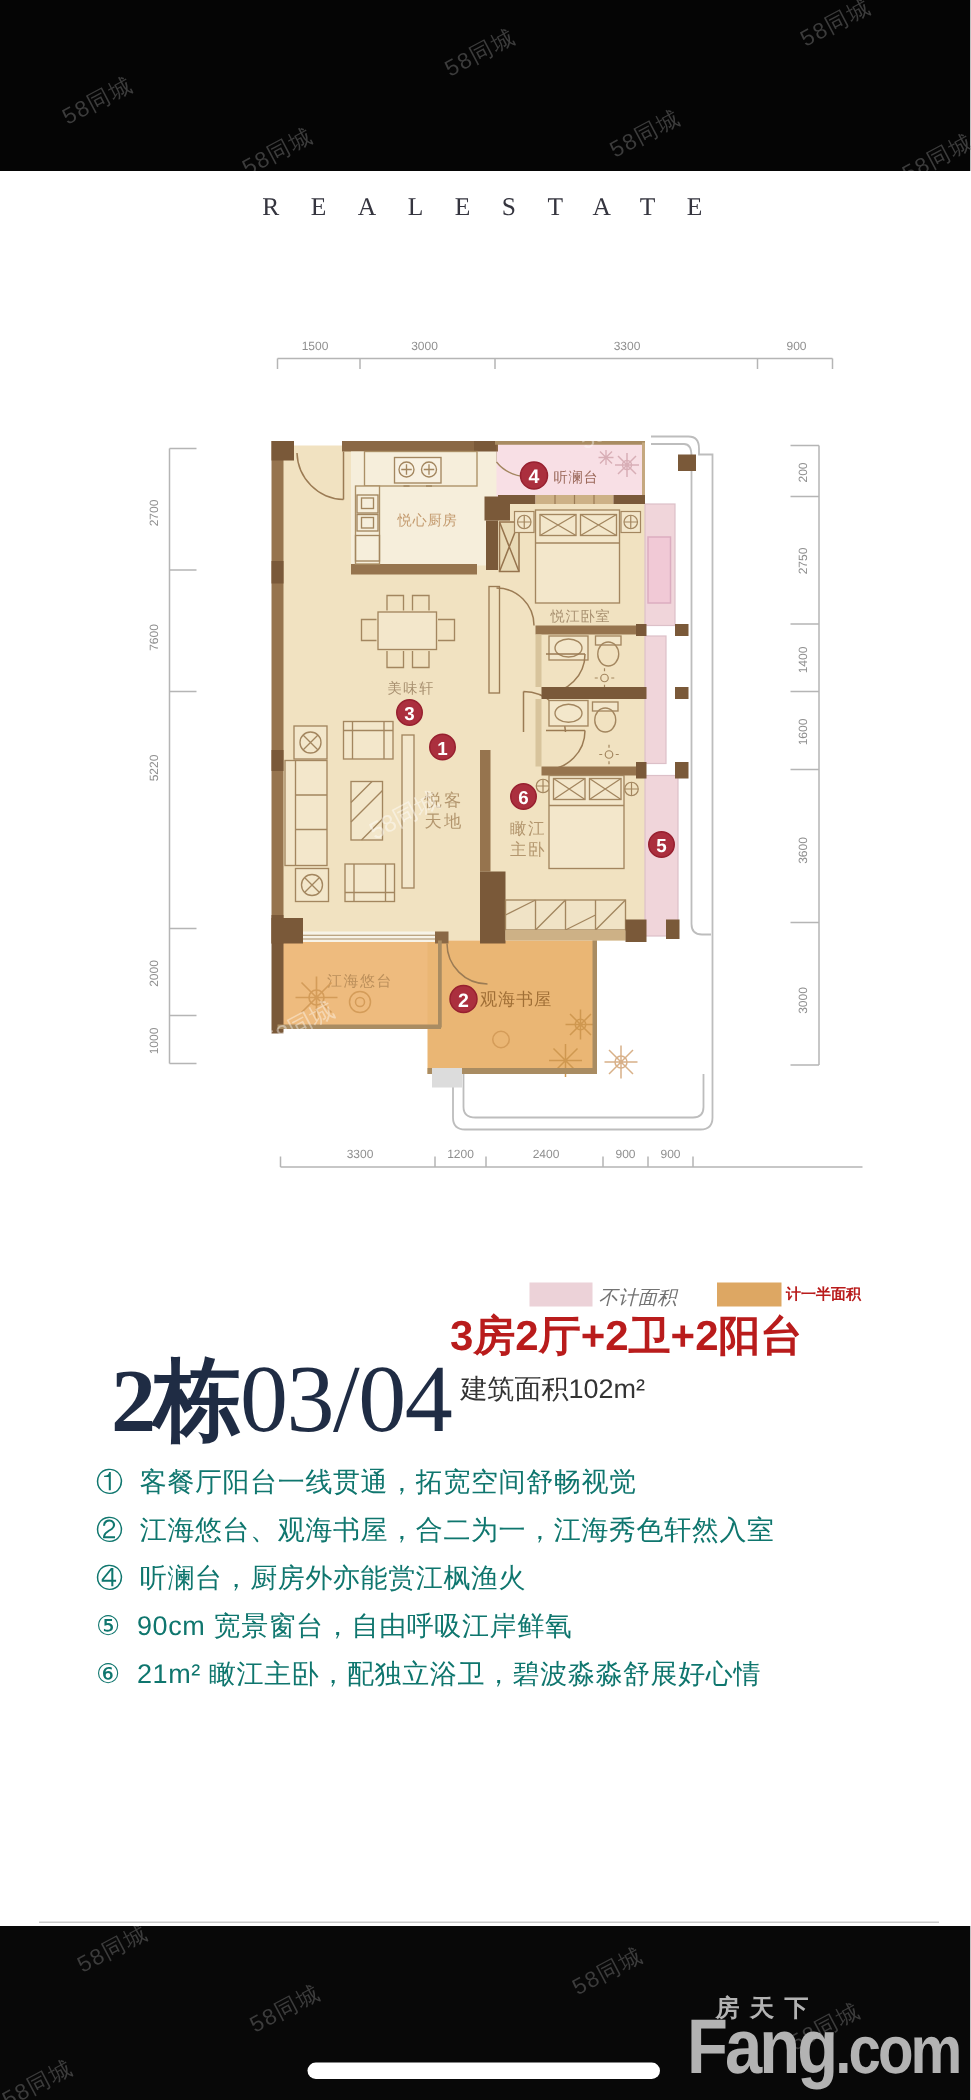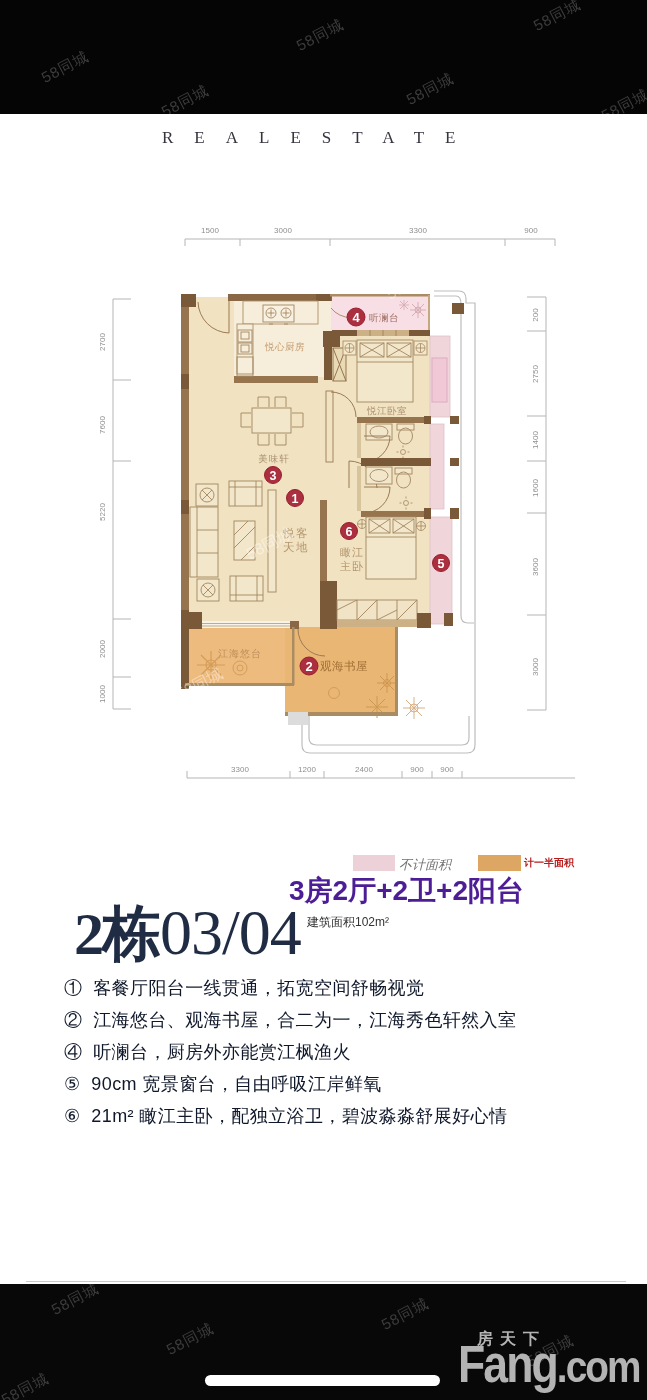--- a/index.html
+++ b/index.html
@@ -20,21 +20,21 @@
 
 <div class="wm" style="left:405px;top:80px;">58同城</div>
 
 <div class="wm" style="left:532px;top:6px;">58同城</div>
 
 <div class="wm" style="left:160px;top:92px;">58同城</div>
 
 <div class="wm" style="left:600px;top:96px;">58同城</div>
 </div>
 
-<div class="abs" style="left:162px;top:128px;width:340px;
+<div class="abs" style="left:162px;top:128px;width:340px;text-align:center;
   font-family:'Liberation Serif',serif;font-size:17px;letter-spacing:21px;color:#35353f;">REALESTATE</div>
 
 <svg class="abs" style="left:0;top:210px;" width="647" height="600" viewBox="0 210 647 600">
 <g font-family="Liberation Sans,sans-serif">
 
 <g stroke="#b5b5b5" stroke-width="1" fill="none">
   <path d="M185,239 H555 M185,239 v7 M240,239 v7 M330,239 v7 M505,239 v7 M555,239 v7"></path>
 </g>
 
 <g fill="#8f8f8f" font-size="8" text-anchor="middle">
@@ -438,25 +438,25 @@
 <div class="abs" style="left:399px;top:856px;font-size:13px;color:#737373;font-style:italic;">不计面积</div>
 
 <div class="abs" style="left:478px;top:855px;width:43px;height:16px;background:#dda763;"></div>
 
 <div class="abs" style="left:524px;top:856px;font-size:10px;color:#b91c1c;font-weight:bold;">计一半面积</div>
 
 <div class="abs" style="left:74px;top:866px;height:74px;color:#1f2c44;font-family:'Liberation Serif',serif;margin-top:28px;">
   <span style="font-size:60px;font-weight:bold;letter-spacing:-2px;">2栋</span><span style="font-size:64px;letter-spacing:-1px;">03/04</span>
 </div>
 
-<div class="abs" style="left:289px;top:872px;font-size:28px;font-weight:bold;color:#4c1d95;letter-spacing:0px;">3房2厅+2卫+2阳台</div>
-
-<div class="abs" style="left:307px;top:914px;font-size:12px;color:#333;text-align:right;">建筑面积102m²</div>
-
-<div class="abs" style="left:64px;top:972px;font-size:18px;color:#0f172a;line-height:32px;letter-spacing:0.4px;">
+<div class="abs" style="left:300px;top:872px;font-size:28px;font-weight:bold;color:#b91c1c;letter-spacing:0px;">3房2厅+2卫+2阳台</div>
+
+<div class="abs" style="left:307px;top:914px;font-size:18px;color:#333;text-align:right;">建筑面积102m²</div>
+
+<div class="abs" style="left:64px;top:972px;font-size:18px;color:#0f766e;line-height:32px;letter-spacing:0.4px;">
   <div>①&nbsp; 客餐厅阳台一线贯通，拓宽空间舒畅视觉</div>
   <div>②&nbsp; 江海悠台、观海书屋，合二为一，江海秀色轩然入室</div>
   <div>④&nbsp; 听澜台，厨房外亦能赏江枫渔火</div>
   <div>⑤&nbsp; 90cm 宽景窗台，自由呼吸江岸鲜氧</div>
   <div>⑥&nbsp; 21m² 瞰江主卧，配独立浴卫，碧波淼淼舒展好心情</div>
 </div>
 
 <div class="abs" style="left:26px;top:1266px;font-family:'Liberation Serif',serif;font-size:13px;letter-spacing:1px;color:#888;margin-top:44px;">IN SHANTOU</div>
 
 <div class="abs" style="left:26px;top:1281px;width:600px;height:1px;background:#c9c9c9;"></div>

